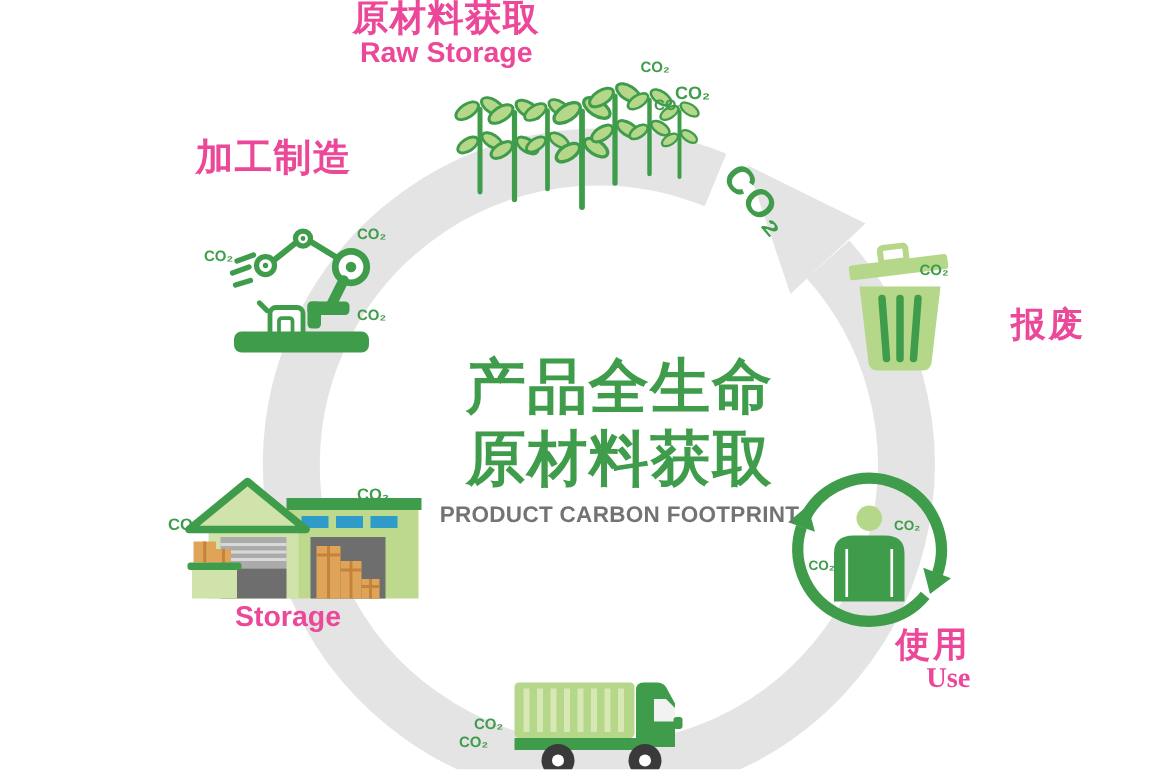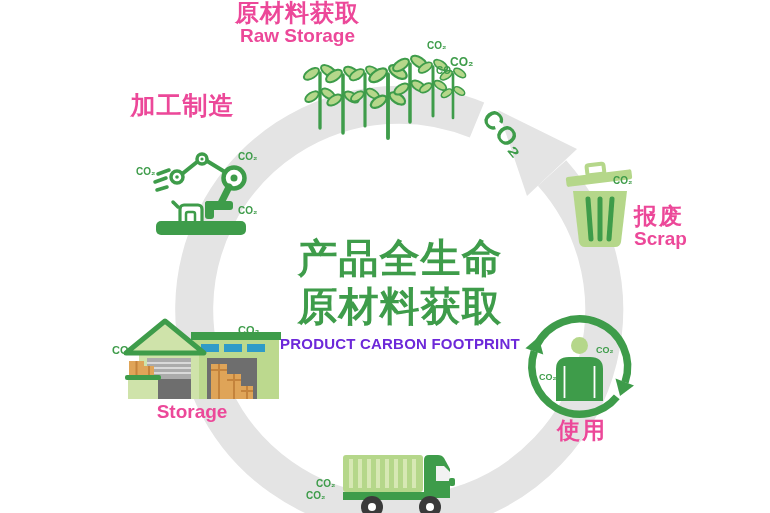--- a/index.html
+++ b/index.html
@@ -4,33 +4,33 @@
 <style>
   html,body { margin:0; padding:0; background:#ffffff; }
   .canvas {
     position:relative; width:770px; height:513px; overflow:hidden;
     background:#ffffff; font-family:"Liberation Sans", sans-serif;
   }
   .art { position:absolute; left:0; top:0; }
   .label { position:absolute; color:#ec4899; font-weight:bold; text-align:center; line-height:1.08; }
   .label .zh { font-size:24px; letter-spacing:1px; }
   .label .en { font-size:19px; }
-  .label.left-align { text-align:left; }
+  .label.left-align { text-align:right; }
   #stage-raw        { left:210px; top:0px;   width:175px; }
   #stage-processing { left:100px; top:92px;  width:165px; }
   #stage-processing .zh { font-size:25px;text-align:center; }
   #stage-storage    { left:118px; top:402px; width:148px; }
   #stage-storage .zh { font-size:25px; }
-  #stage-use        { left:557px; top:418px; width:90px; }
+  #stage-use        { left:557px; top:418px; width:90px;font-family:Liberation Serif, serif; }
   #stage-use .zh { font-size:23px; letter-spacing:2px; }
   #stage-scrap      { left:634px; top:204px; width:90px; }
   #stage-scrap .zh { font-size:23px; letter-spacing:2px; }
-  .center-title { position:absolute; left:245px; top:234px; width:310px; text-align:center; }
+  .center-title { position:absolute; left:258px; top:234px; width:310px; text-align:center; }
   .center-title .line { font-size:40px; font-weight:bold; color:#3e9c4a; line-height:1.2; letter-spacing:1px; }
-  .center-title .sub  { font-size:15px; font-weight:bold; color:#6d28d9; margin-top:5px; letter-spacing:0.2px; white-space:nowrap; }
+  .center-title .sub  { font-size:15px; font-weight:bold; color:#737373; margin-top:5px; letter-spacing:0.2px; white-space:nowrap; }
   .co2 { position:absolute; color:#3e9c4a; font-weight:bold; font-size:10px; white-space:nowrap; }
   .co2.s9  { font-size:9px; }
   .co2.s11 { font-size:11px; }
   .co2.s12 { font-size:12px; }
   .co2.big { font-size:26px; transform:rotate(50deg); transform-origin:0 0; letter-spacing:1px; }
 </style>
 </head>
 <body>
 
 <div class="canvas">
@@ -155,24 +155,24 @@
     <div class="en">Raw Storage</div>
   </div>
   <div class="label" id="stage-processing">
     <div class="zh">加工制造</div>
   </div>
   <div class="label" id="stage-storage">
     <div class="en">Storage</div>
   </div>
   <div class="label left-align" id="stage-use">
     <div class="zh">使用</div>
+    <div class="en">Use</div>
   </div>
   <div class="label left-align" id="stage-scrap">
     <div class="zh">报废</div>
-    <div class="en">Scrap</div>
   </div>
 
   <span class="co2" style="left:427px; top:40px;">CO₂</span>
   <span class="co2 s12" style="left:450px; top:55px;">CO₂</span>
   <span class="co2" style="left:436px; top:65px;">CO₂</span>
   <span class="co2" style="left:136px; top:166px;">CO₂</span>
   <span class="co2" style="left:238px; top:151px;">CO₂</span>
   <span class="co2" style="left:238px; top:205px;">CO₂</span>
   <span class="co2" style="left:613px; top:175px;">CO₂</span>
   <span class="co2 s11" style="left:112px; top:344px;">CO₂</span>

